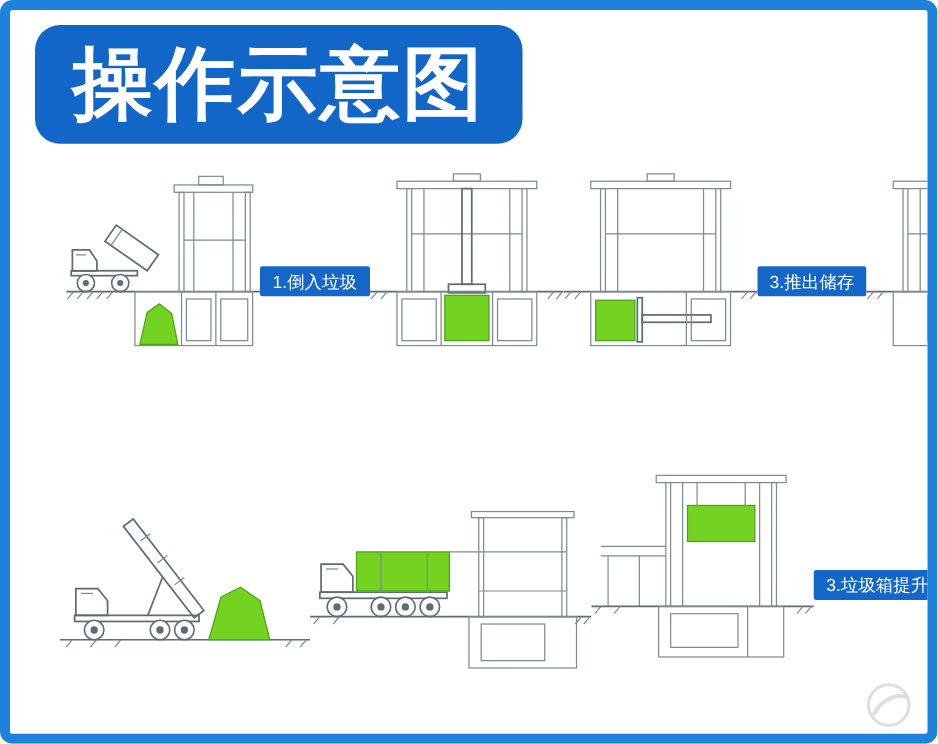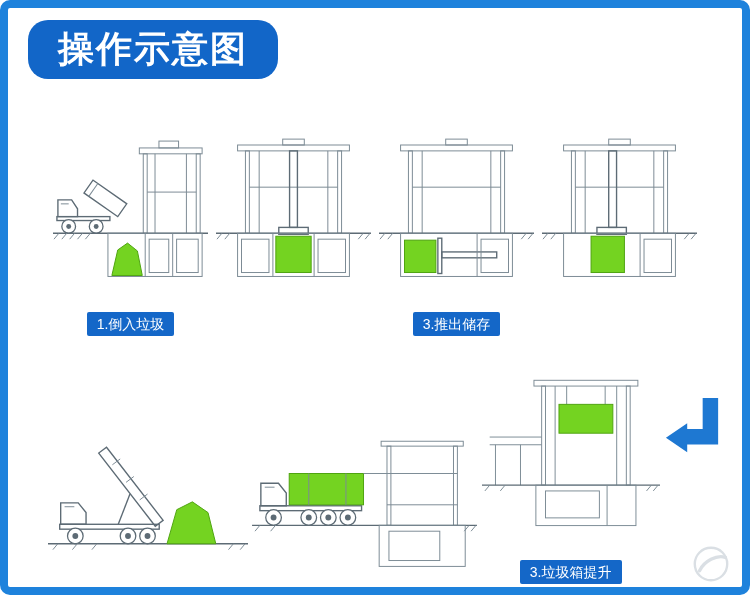--- a/index.html
+++ b/index.html
@@ -7,25 +7,25 @@
   .page{
     position:relative;width:750px;height:595px;box-sizing:border-box;
     border:8px solid var(--frame-blue,#1e82dc);border-radius:10px;
     background:#fff;overflow:hidden;
   }
   .title-badge{
     position:absolute;top:12px;left:20px;
     background:var(--badge-blue,#1266c8);color:#fff;
     border-radius:20px;padding:6px 30px;
   }
-  .title-text{font-size:36px;font-weight:bold;letter-spacing:2px;line-height:1.3;}
+  .title-text{font-size:64px;font-weight:bold;letter-spacing:2px;line-height:1.3;}
   .row{position:absolute;display:flex;justify-content:space-between;}
   .row1{top:130px;left:45px;right:45px;}
   .row2{top:368px;left:40px;right:20px;align-items:flex-end;}
-  figure.step{margin:0;display:flex;flex-direction:column;align-items:center;}
+  figure.step{margin:0;display:flex;align-items:center;}
   .step-label{
     display:inline-block;margin-top:5px;white-space:nowrap;
     background:var(--label-blue,#1467c8);color:#fff;
     font-size:14px;padding:3px 10px;border-radius:2px;line-height:1.3;
   }
   .row2 .step-label{margin-top:8px;}
   .arrow-wrap{align-self:flex-start;margin-top:22px;}
   
   svg .ln{fill:none;stroke:var(--line-gray,#7b8a94);stroke-width:1;}
   svg .ln2{fill:none;stroke:var(--line-dark,#5d6b75);stroke-width:1.4;}

